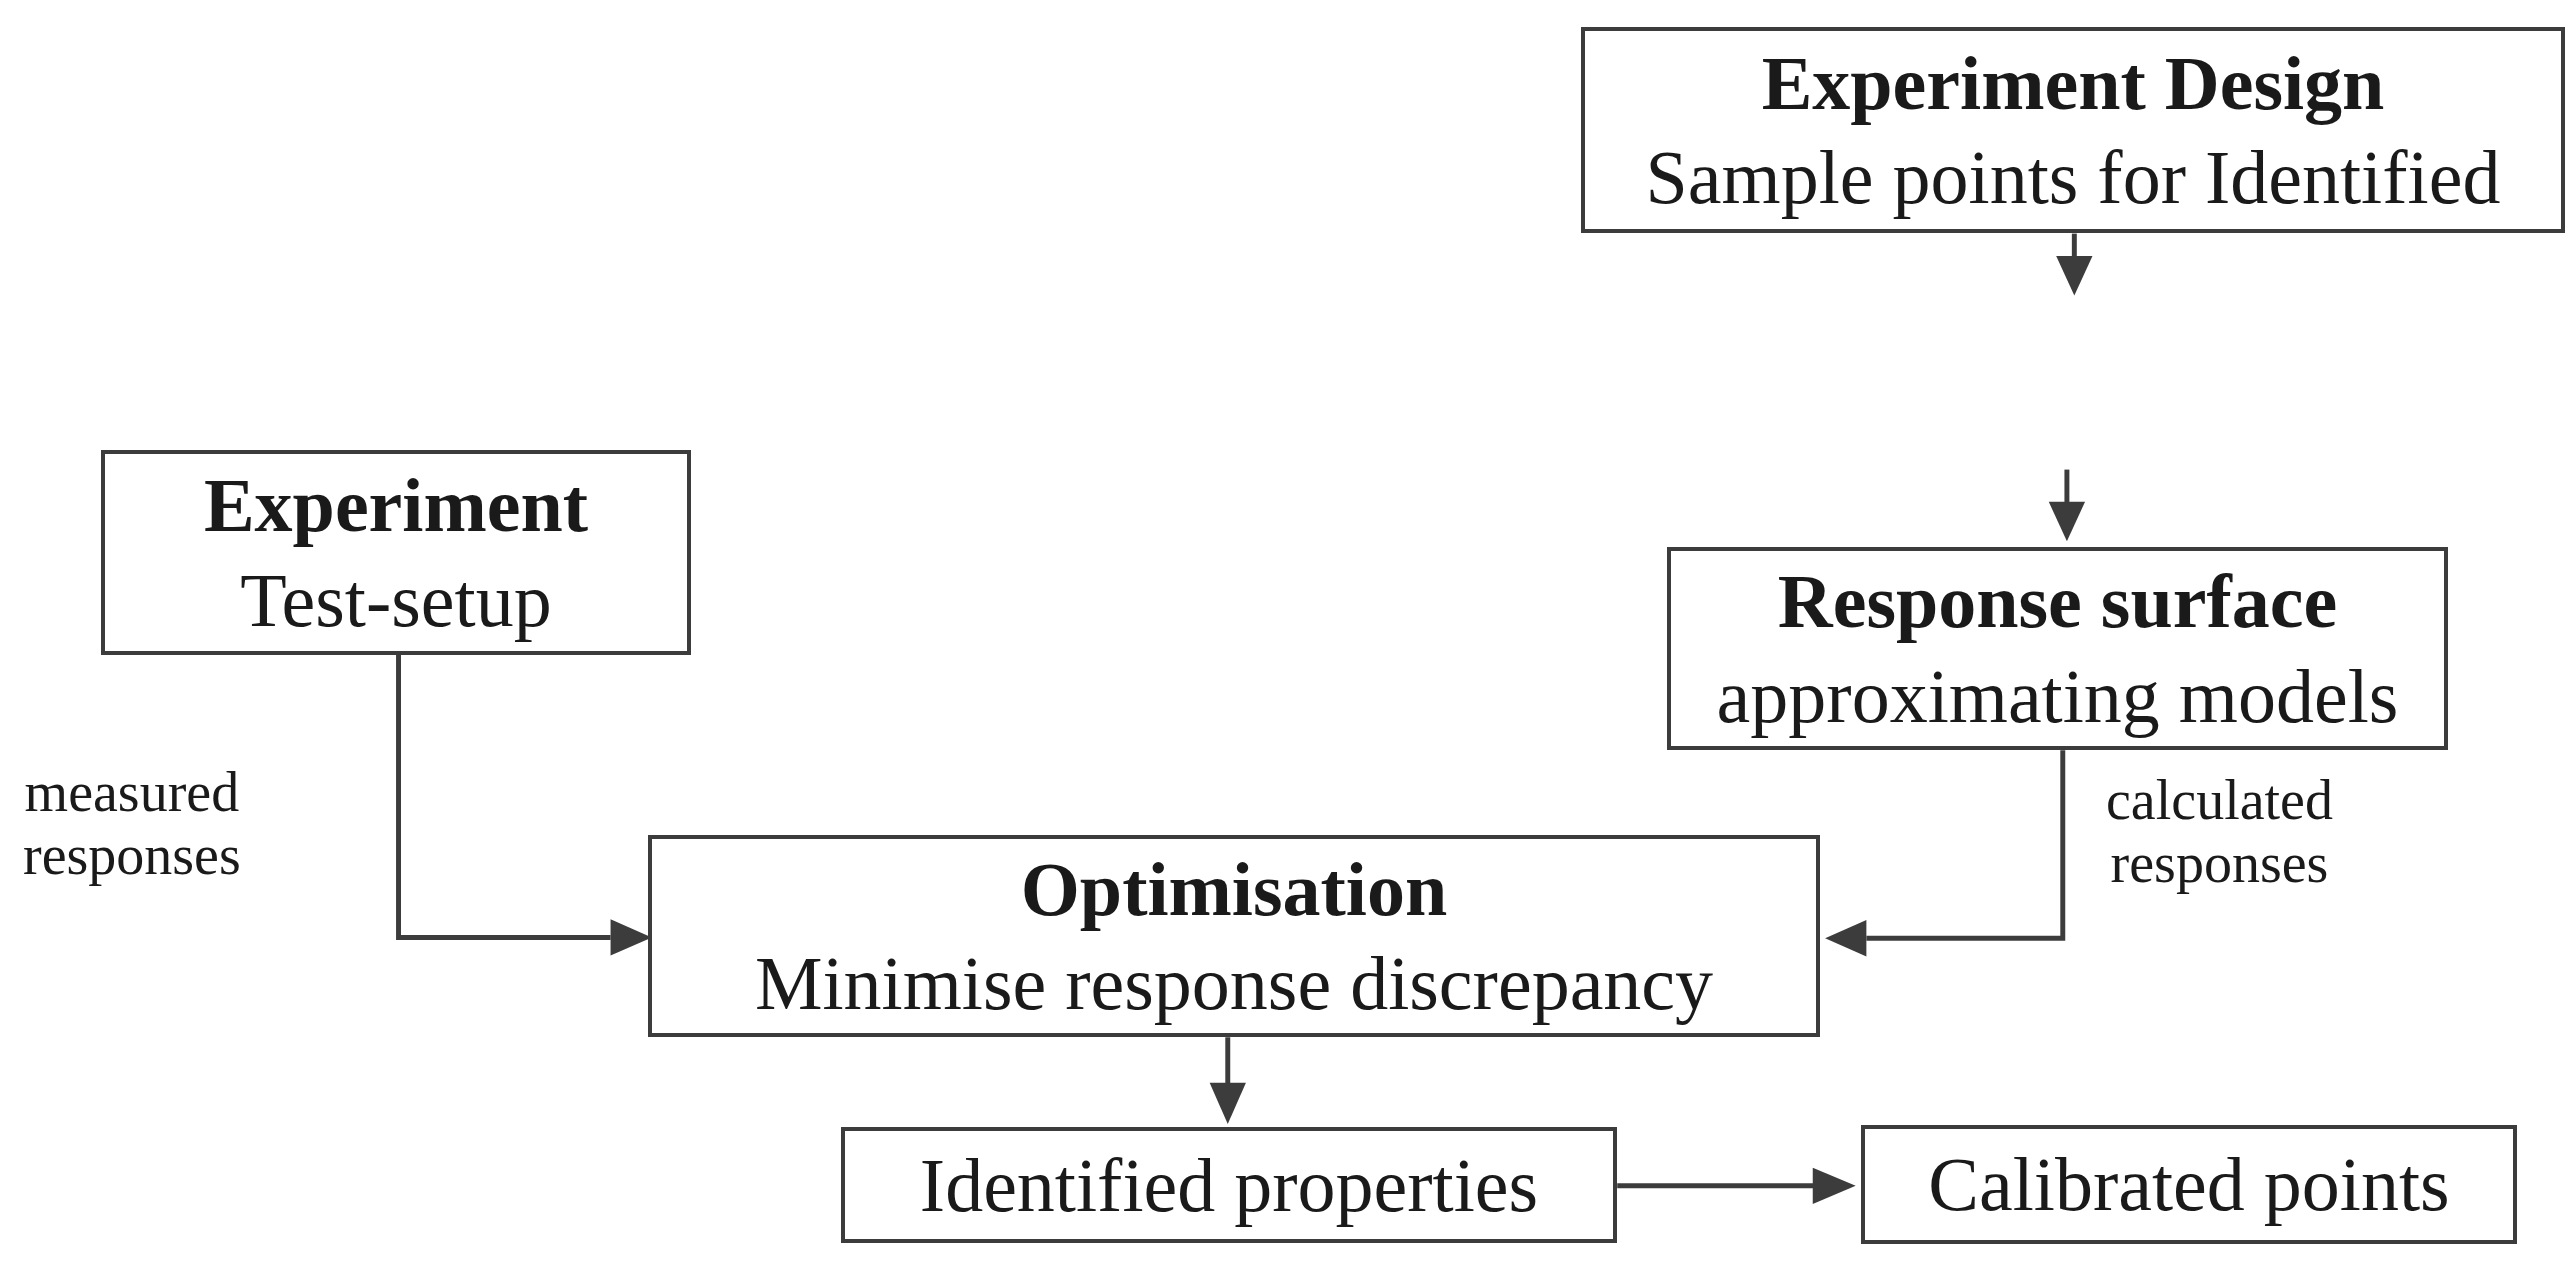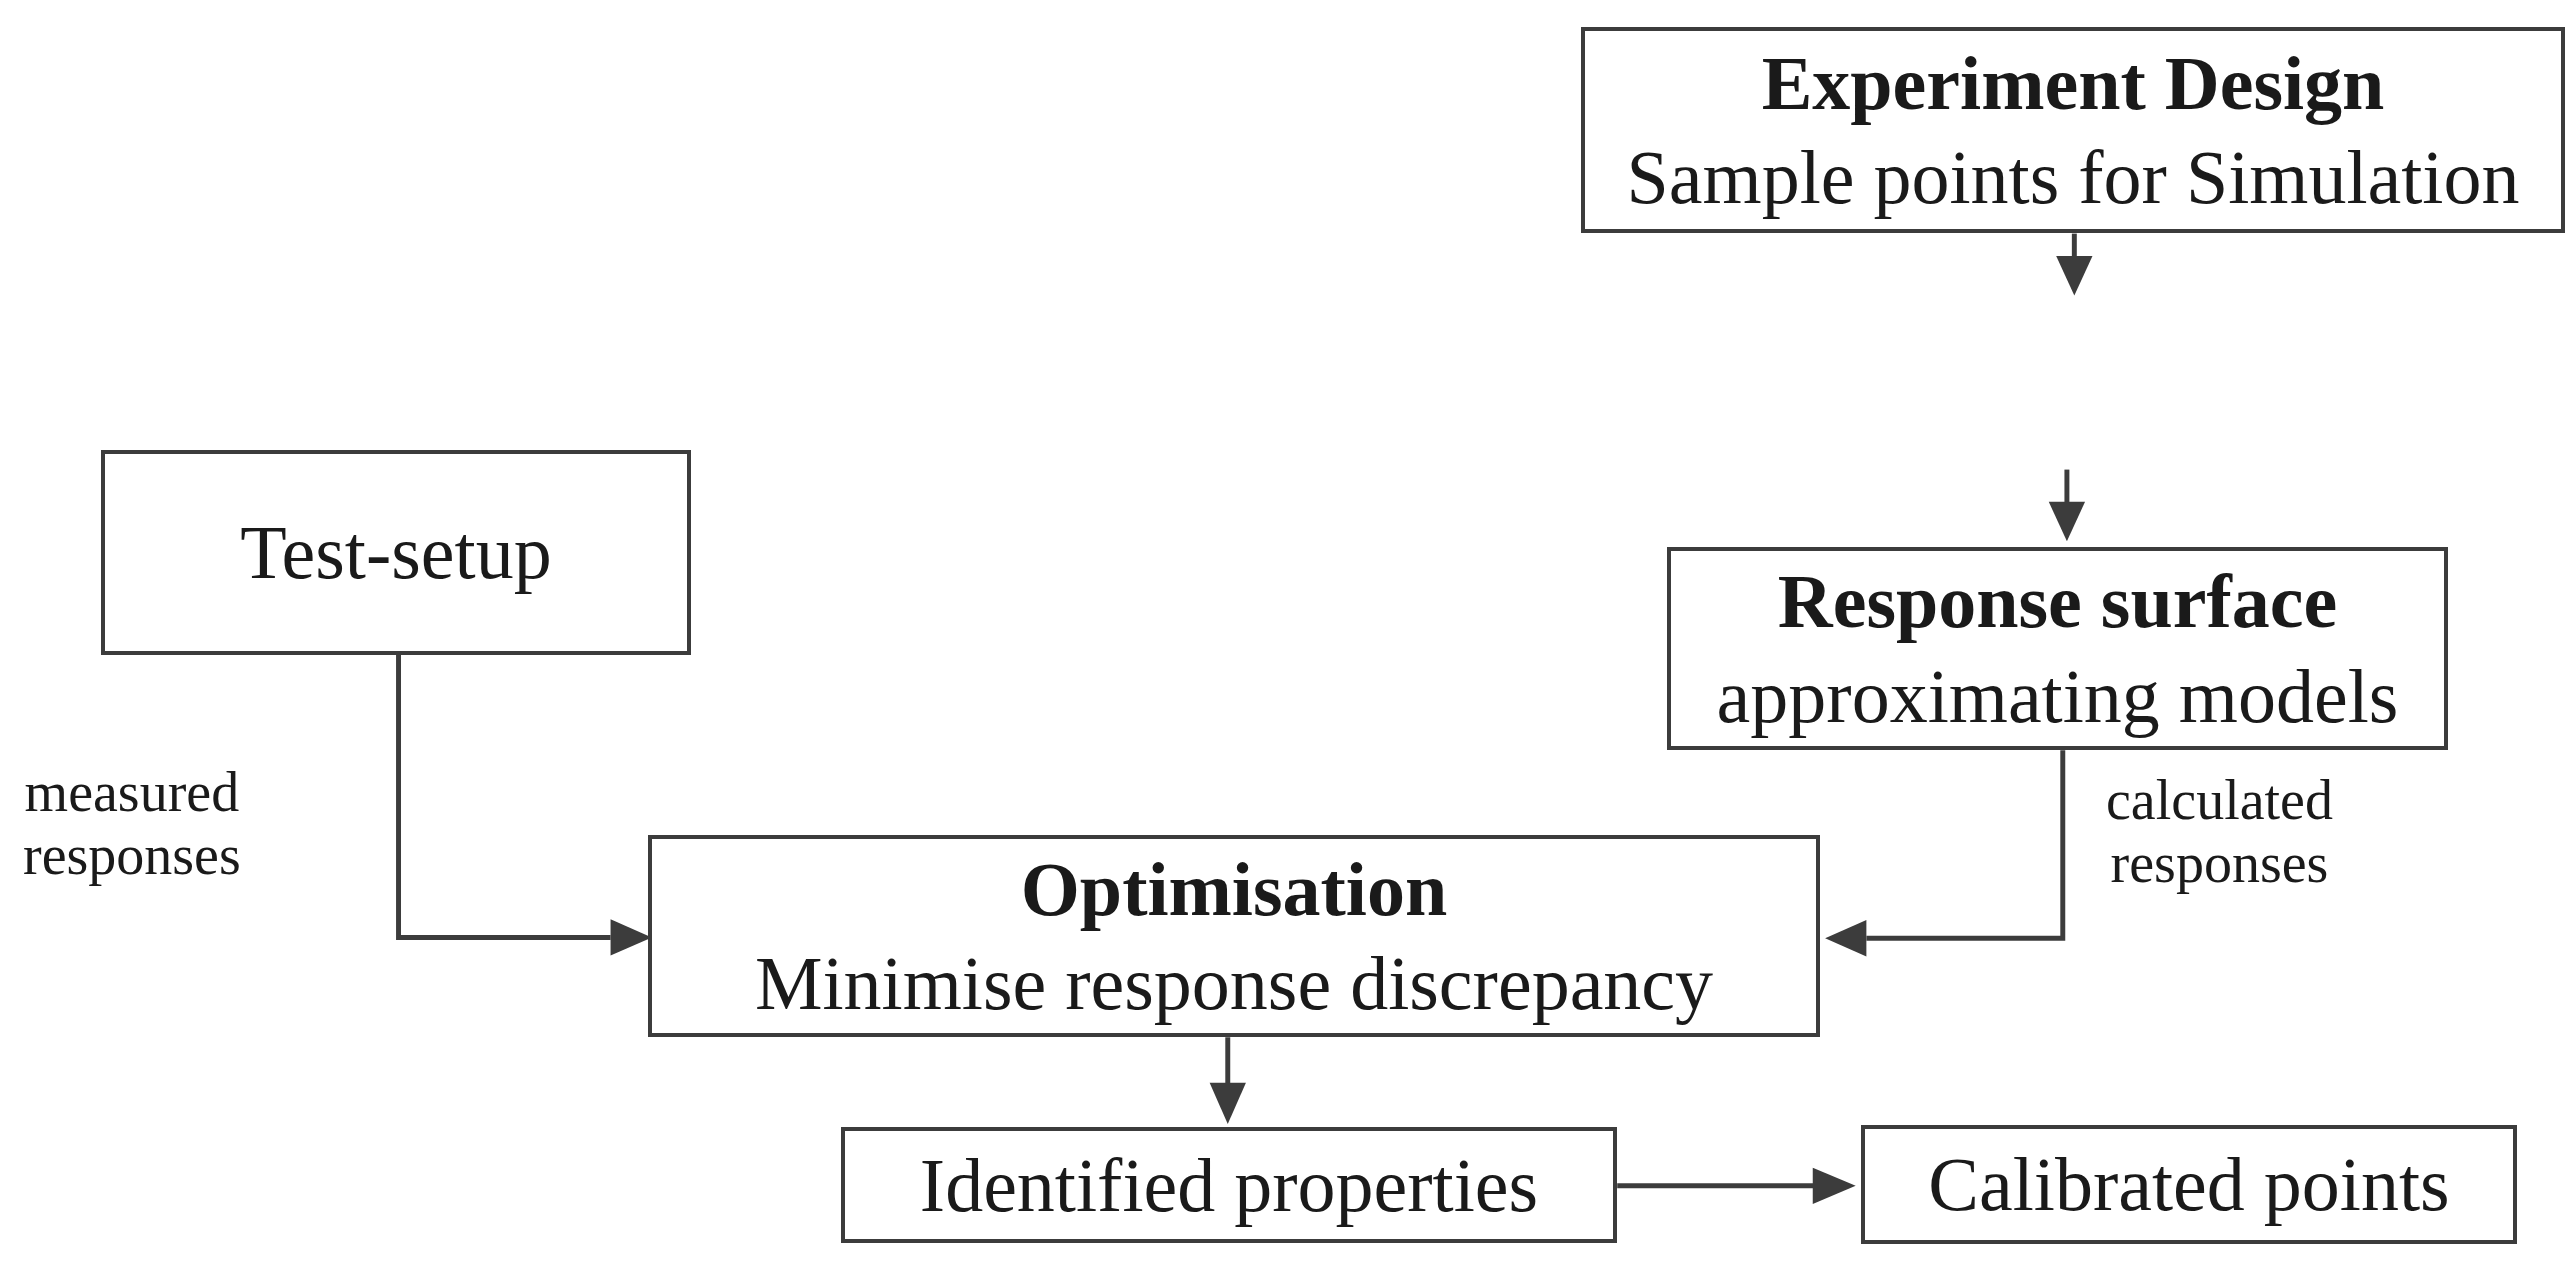--- a/index.html
+++ b/index.html
@@ -76,30 +76,31 @@
 
     <line class="edge" x1="1488" y1="1257" x2="1488" y2="1315"></line>
     <polygon class="head" points="1466,1312 1510,1312 1488,1362"></polygon>
 
     <line class="edge" x1="1960" y1="1437" x2="2200" y2="1437"></line>
     <polygon class="head" points="2197,1415 2197,1459 2249,1437"></polygon>
   </svg>
 
   <div class="node" id="n-experiment-design">
     <span class="title">Experiment Design</span>
-    <span class="subtitle">Sample points for Simulation</span>
+    <span class="subtitle">Sample points for Identified</span>
   </div>
 
 
   <div class="node" id="n-response-surface">
     <span class="title">Response surface</span>
     <span class="subtitle">approximating models</span>
   </div>
 
   <div class="node" id="n-experiment">
+    <span class="title">Experiment</span>
     <span class="subtitle">Test-setup</span>
   </div>
 
   <div class="node" id="n-optimisation">
     <span class="title">Optimisation</span>
     <span class="subtitle">Minimise response discrepancy</span>
   </div>
 
   <div class="node" id="n-identified-properties">
     <span>Identified properties</span>

